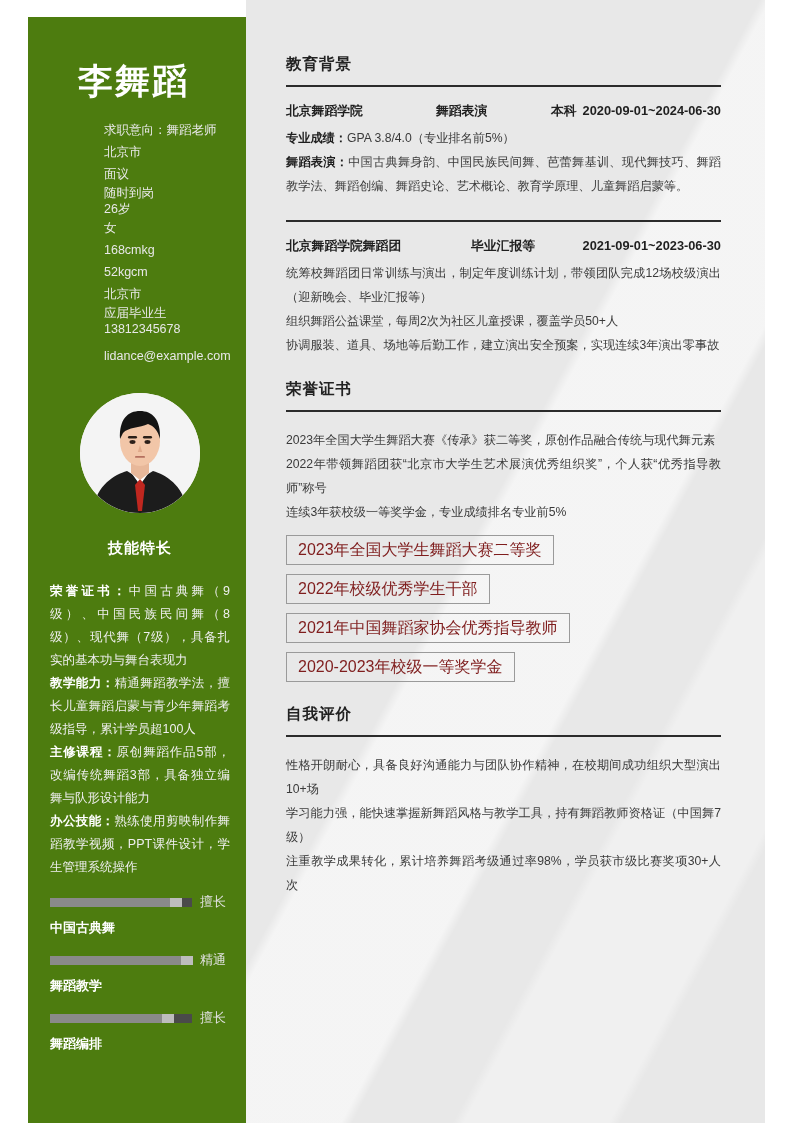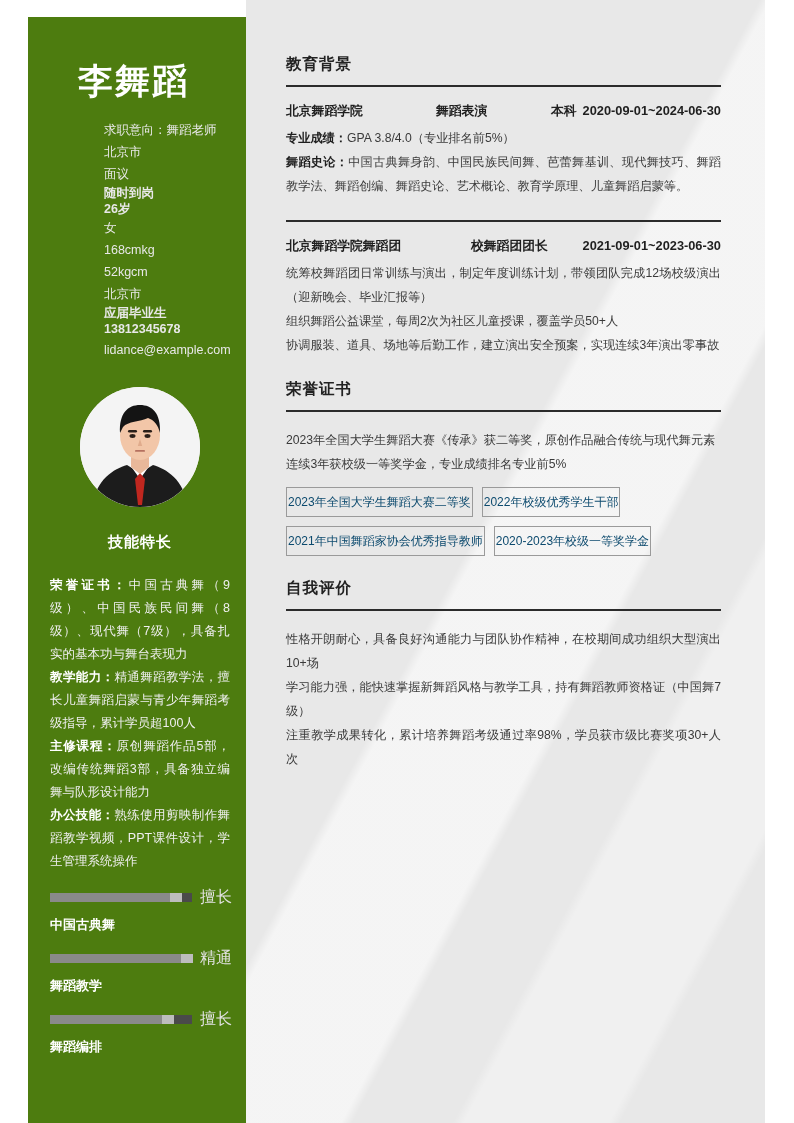--- a/index.html
+++ b/index.html
@@ -47,21 +47,21 @@
   .contact-list {
     margin-left: 54px;
     list-style: none;
   }
   .contact-list li {
     font-size: 12.5px;
     line-height: 22px;
     color: #e8e8e8;
     white-space: nowrap;
   }
-  .contact-list li.tight { line-height: 16px; font-weight: bold; }
+  .contact-list li.tight { line-height: 16px; }
 
   .avatar-wrap {
     display: flex;
     justify-content: center;
     margin-top: 26px;
   }
   .avatar {
     width: 120px;
     height: 120px;
     border-radius: 50%;
@@ -108,21 +108,21 @@
     left: 0; top: 0; bottom: 0;
     background: #8a8a8a;
   }
   .bar-knob {
     position: absolute;
     top: 0; bottom: 0;
     width: 12px;
     background: #bdbdbd;
   }
   .bar-level {
-    font-size: 16px;
+    font-size: 13px;
     color: #e2e2e2;
     white-space: nowrap;
     width: 30px;
   }
   .bar-label {
     font-size: 13px;
     font-weight: bold;
     color: #ffffff;
     margin-top: 8px;
     margin-bottom: 14px;
@@ -187,23 +187,23 @@
   .body-line b { font-weight: bold; color: #1f1f1f; }
 
   .tags {
     display: flex;
     flex-wrap: wrap;
     gap: 9px;
     margin-top: 11px;
   }
   .tag {
     border: 1px solid #9a9a9a;
-    padding: 5px 1px;
-    font-size: 12px;
-    color: #0c4a6e;
+    padding: 5px 11px;
+    font-size: 16px;
+    color: #7f1d1d;
     background: transparent;
     line-height: 18px;
     white-space: nowrap;
   }
 </style>
 </head>
 <body>
 
 <div class="page">
 
@@ -217,21 +217,21 @@
         <li>北京市</li>
         <li>面议</li>
         <li class="tight">随时到岗</li>
         <li class="tight">26岁</li>
         <li>女</li>
         <li>168cmkg</li>
         <li>52kgcm</li>
         <li>北京市</li>
         <li class="tight">应届毕业生</li>
         <li class="tight">13812345678</li>
-        <li style="margin-top:2px">lidance@example.com</li>
+        <li style="margin-top:8px">lidance@example.com</li>
       </ul>
 
       <div class="avatar-wrap">
         <div class="avatar">
           <svg viewBox="0 0 120 120">
             <rect width="120" height="120" fill="#f4f4f4"></rect>
 
             <path d="M12 120 C16 92 34 82 47 78 L60 86 L73 78 C86 82 104 92 108 120 Z" fill="#1c1c1c"></path>
 
             <path d="M50 78 L60 92 L70 78 L66 76 L60 82 L54 76 Z" fill="#ffffff"></path>
@@ -317,43 +317,44 @@
           <span class="c1">北京舞蹈学院</span>
           <span class="c2">舞蹈表演</span>
           <span class="c3">本科</span>
           <span class="c4">2020-09-01~2024-06-30</span>
         </div>
 
         <div class="body-line">
           <b>专业成绩：</b><span>GPA 3.8/4.0（专业排名前5%）</span>
         </div>
         <div class="body-line">
-          <b>舞蹈史论：</b><span>中国古典舞身韵、中国民族民间舞、芭蕾舞基训、现代舞技巧、舞蹈教学法、舞蹈创编、舞蹈史论、艺术概论、教育学原理、儿童舞蹈启蒙等。</span>
+          <b>舞蹈表演：</b><span>中国古典舞身韵、中国民族民间舞、芭蕾舞基训、现代舞技巧、舞蹈教学法、舞蹈创编、舞蹈史论、艺术概论、教育学原理、儿童舞蹈启蒙等。</span>
         </div>
       </section>
 
       <section class="section">
         <div class="section-rule"></div>
 
         <div class="entry-head">
           <span class="c1" style="width:185px">北京舞蹈学院舞蹈团</span>
-          <span class="c3">校舞蹈团团长</span>
+          <span class="c3">毕业汇报等</span>
           <span class="c4">2021-09-01~2023-06-30</span>
         </div>
 
         <div class="body-line">统筹校舞蹈团日常训练与演出，制定年度训练计划，带领团队完成12场校级演出（迎新晚会、毕业汇报等）</div>
         <div class="body-line">组织舞蹈公益课堂，每周2次为社区儿童授课，覆盖学员50+人</div>
         <div class="body-line">协调服装、道具、场地等后勤工作，建立演出安全预案，实现连续3年演出零事故</div>
       </section>
 
       <section class="section">
         <h2 class="section-head">荣誉证书</h2>
         <div class="section-rule"></div>
 
         <div class="body-line">2023年全国大学生舞蹈大赛《传承》获二等奖，原创作品融合传统与现代舞元素</div>
+        <div class="body-line">2022年带领舞蹈团获“北京市大学生艺术展演优秀组织奖”，个人获“优秀指导教师”称号</div>
         <div class="body-line">连续3年获校级一等奖学金，专业成绩排名专业前5%</div>
 
         <div class="tags">
           <span class="tag">2023年全国大学生舞蹈大赛二等奖</span>
           <span class="tag">2022年校级优秀学生干部</span>
           <span class="tag">2021年中国舞蹈家协会优秀指导教师</span>
           <span class="tag">2020-2023年校级一等奖学金</span>
         </div>
       </section>
 

